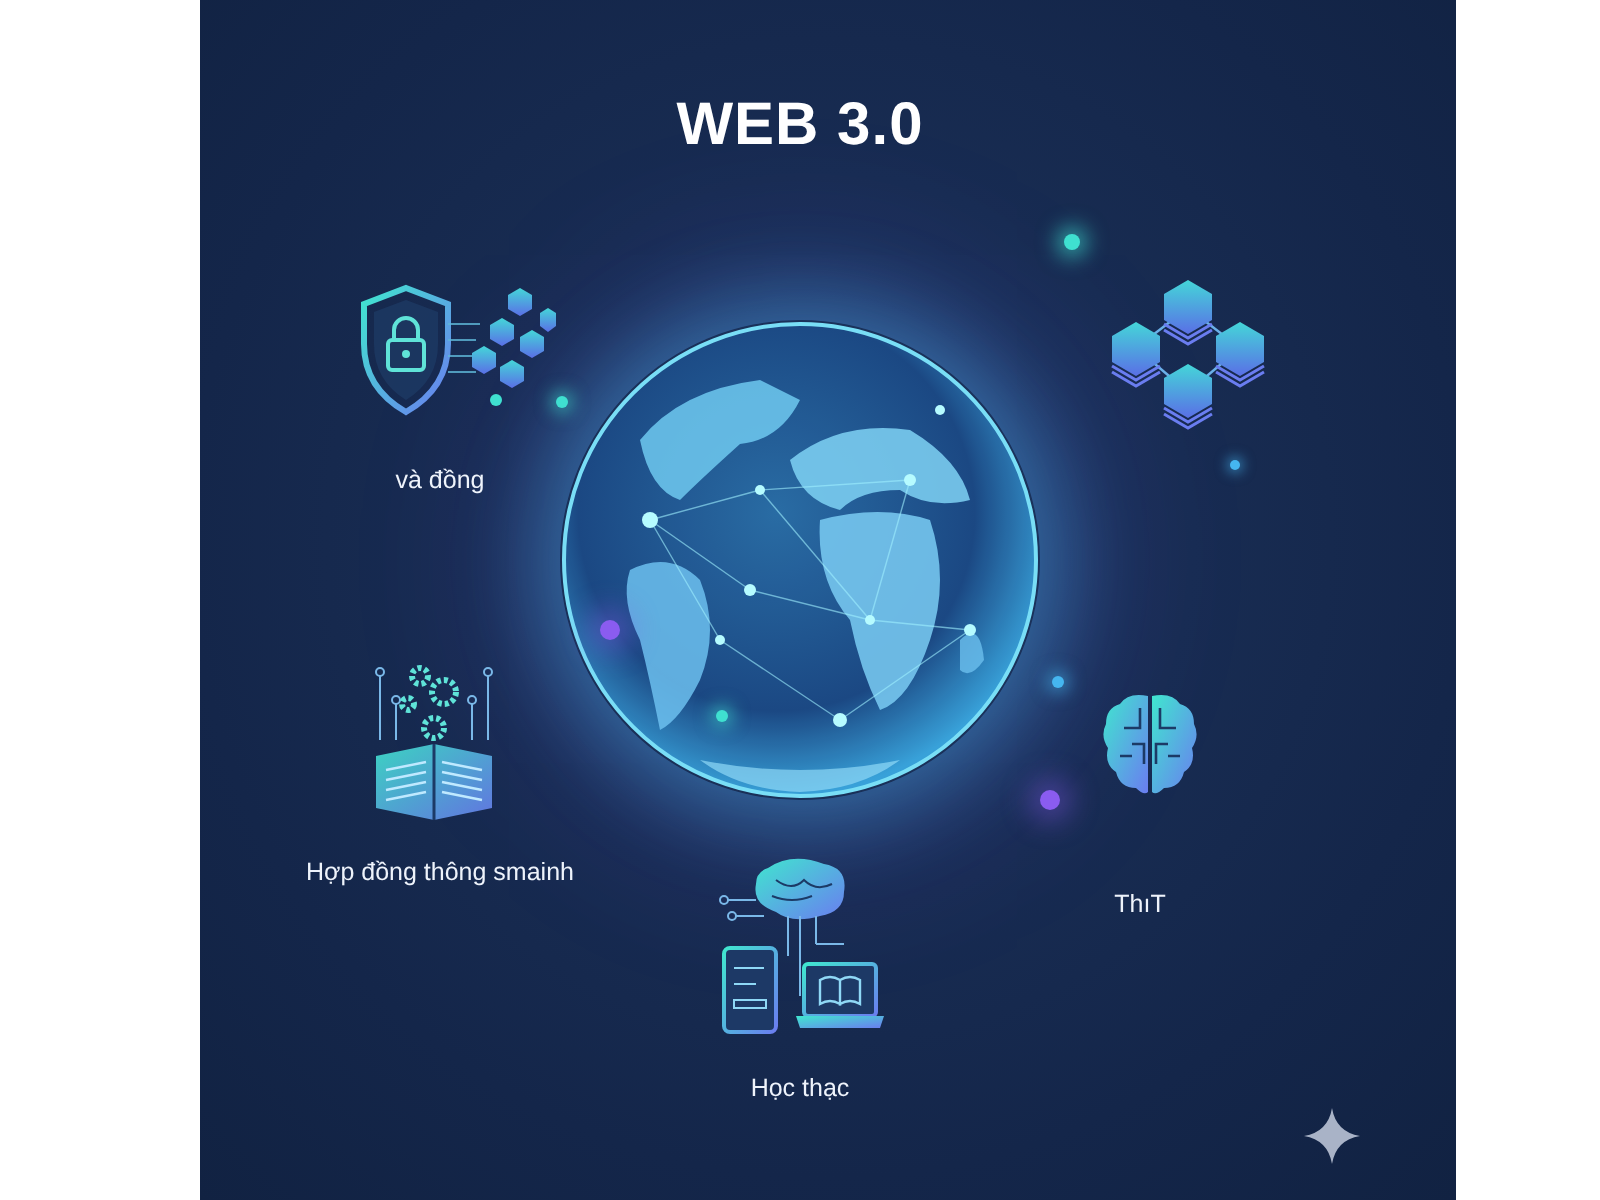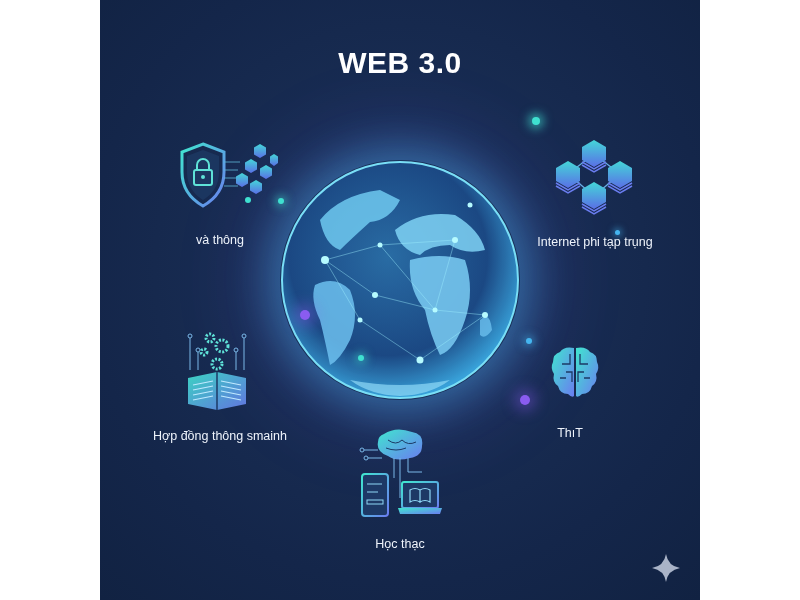--- a/index.html
+++ b/index.html
@@ -1,19 +1,19 @@
 <!DOCTYPE html>
 <html><head>
   <meta charset="utf-8">
   <style>
     html, body { margin:0; padding:0; }
     body { width:800px; height:600px; background:#ffffff; position:relative; overflow:hidden; font-family:"Liberation Sans", sans-serif; }
     .panel { position:absolute; left:100px; top:0; width:600px; height:600px;
       background: radial-gradient(circle at 50% 45%, #1d3a66 0%, #182c52 40%, #14264a 70%, #112242 100%);
-      overflow:hidden; }
+      overflow:hidden;padding-left:28px; }
     .title { position:absolute; left:0; width:600px; top:46px; text-align:center; color:#ffffff; font-weight:bold; font-size:30px; letter-spacing:0.5px; }
     .globe-glow { position:absolute; left:180px; top:160px; width:240px; height:240px; border-radius:50%;
       box-shadow: 0 0 40px 12px rgba(80,200,255,0.35), 0 0 80px 30px rgba(120,90,255,0.15); }
     .globe { position:absolute; left:0; top:0; width:240px; height:240px; }
     .label { position:absolute; color:#eef3fb; font-size:12.5px; text-align:center; line-height:17px; }
     .icon { position:absolute; }
     .dot { position:absolute; border-radius:50%; }
     .sparkle { position:absolute; left:550px; top:552px; width:32px; height:32px; }
   </style>
 </head>
@@ -107,21 +107,21 @@
       <polygon points="82,4 88,7.5 88,14.5 82,18 76,14.5 76,7.5"></polygon>
       <polygon points="96,14 100,16.5 100,23 96,26 92,23 92,16.5"></polygon>
       <polygon points="73,19 79,22.5 79,29.5 73,33 67,29.5 67,22.5"></polygon>
       <polygon points="88,25 94,28.5 94,35.5 88,39 82,35.5 82,28.5"></polygon>
       <polygon points="64,33 70,36.5 70,43.5 64,47 58,43.5 58,36.5"></polygon>
       <polygon points="78,40 84,43.5 84,50.5 78,54 72,50.5 72,43.5"></polygon>
     </g>
     <circle cx="70" cy="60" r="3" fill="#3fe0d0"></circle>
   </svg>
   <div class="label" style="left:40px;top:232px;width:160px">
-    <div>và thông</div>
+    <div>và đồng</div>
   </div>
 
   
   <svg class="icon" style="left:446px;top:136px;width:96px;height:86px" viewBox="0 0 96 86">
     <g stroke="#6ab0e8" stroke-width="1.2">
       <line x1="48" y1="18" x2="22" y2="38"></line>
         <line x1="48" y1="18" x2="74" y2="38"></line>
       <line x1="22" y1="38" x2="48" y2="60"></line>
         <line x1="74" y1="38" x2="48" y2="60"></line>
     </g>
@@ -129,23 +129,20 @@
       <polygon points="48,4 60,11 60,24 48,31 36,24 36,11" fill="url(#gc2)"></polygon>
       <path d="M36 26 L48 33 L60 26 M36 29 L48 36 L60 29" stroke="#6a7df0" stroke-width="1.5" fill="none"></path>
       <polygon points="22,25 34,32 34,45 22,52 10,45 10,32" fill="url(#gc2)"></polygon>
       <path d="M10 47 L22 54 L34 47 M10 50 L22 57 L34 50" stroke="#6a7df0" stroke-width="1.5" fill="none"></path>
       <polygon points="74,25 86,32 86,45 74,52 62,45 62,32" fill="url(#gc2)"></polygon>
       <path d="M62 47 L74 54 L86 47 M62 50 L74 57 L86 50" stroke="#6a7df0" stroke-width="1.5" fill="none"></path>
       <polygon points="48,46 60,53 60,66 48,73 36,66 36,53" fill="url(#gc2)"></polygon>
       <path d="M36 68 L48 75 L60 68 M36 71 L48 78 L60 71" stroke="#6a7df0" stroke-width="1.5" fill="none"></path>
     </g>
   </svg>
-  <div class="label" style="left:420px;top:234px;width:150px">
-    <div>Internet phi tạp trụng</div>
-  </div>
 
   
   <svg class="icon" style="left:84px;top:330px;width:66px;height:82px" viewBox="0 0 66 82">
     <g stroke="#7ab8e8" stroke-width="1" fill="none">
       <line x1="6" y1="8" x2="6" y2="40"></line>
         <line x1="60" y1="8" x2="60" y2="40"></line>
       <line x1="14" y1="22" x2="14" y2="40"></line>
         <line x1="52" y1="22" x2="52" y2="40"></line>
       <circle cx="6" cy="6" r="2"></circle>
         <circle cx="60" cy="6" r="2"></circle>
@@ -177,21 +174,21 @@
 
   
   <svg class="icon" style="left:450px;top:344px;width:50px;height:56px" viewBox="0 0 50 56">
     <path d="M24 4 Q14 2 10 8 Q3 10 3 18 Q0 24 4 30 Q2 38 8 42 Q10 50 18 50 Q22 54 24 52Z" fill="url(#gc)"></path>
     <path d="M26 4 Q36 2 40 8 Q47 10 47 18 Q50 24 46 30 Q48 38 42 42 Q40 50 32 50 Q28 54 26 52Z" fill="url(#gc)"></path>
     <g stroke="#1c3a66" stroke-width="1.3" fill="none">
       <path d="M20 10 V20 H12 M16 28 H22 V38 M10 34 H16"></path>
       <path d="M30 10 V20 H38 M34 28 H28 V38 M40 34 H34"></path>
     </g>
   </svg>
-  <div class="label" style="left:420px;top:425px;width:100px">
+  <div class="label" style="left:420px;top:444px;width:100px">
     <div>ThıT</div>
   </div>
 
   
   <svg class="icon" style="left:256px;top:428px;width:92px;height:92px" viewBox="0 0 92 92">
     <path d="M28 6 Q40 -2 56 4 Q68 6 66 18 Q66 28 54 30 Q40 34 32 28 Q20 24 22 14 Q22 8 28 6Z" fill="url(#gc)"></path>
     <g stroke="#1c3a66" stroke-width="1" fill="none">
         <path d="M32 12 Q40 18 46 12 Q52 18 60 14 M30 20 Q40 24 50 20"></path>
       </g>
     <g stroke="#7ab8e8" stroke-width="1" fill="none">

